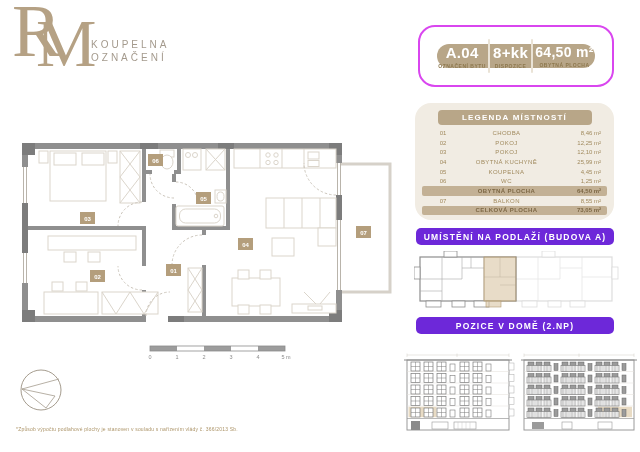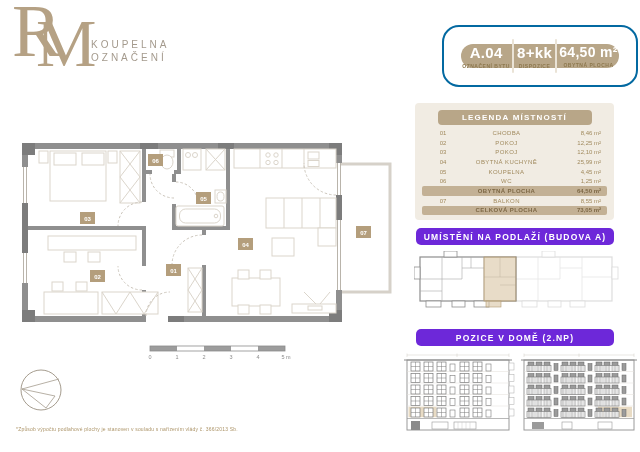--- a/index.html
+++ b/index.html
@@ -8,32 +8,32 @@
   .abs{position:absolute;}
 
   
   .mono{position:absolute;left:10px;top:0;width:84px;height:92px;color:#b5a184;
         font-family:"Liberation Serif",serif;}
   .mono .r{position:absolute;left:2px;top:-6px;font-size:74px;line-height:1;}
   .mono .m{position:absolute;left:26px;top:9px;font-size:68px;line-height:1;}
   .brandline{position:absolute;left:91px;font-size:10px;letter-spacing:3px;color:#a49a8d;}
 
   
-  .card{position:absolute;left:442px;top:25px;width:196px;height:62px;border:2px solid #0369a1;
+  .card{position:absolute;left:418px;top:25px;width:196px;height:62px;border:2px solid #d946ef;
         border-radius:17px;background:#fff;padding:17px;box-sizing:border-box;}
   .card-in{background:#b8a688;border-radius:13px;height:100%;display:flex;align-items:center;
         justify-content:space-around;}
   .scol{display:flex;flex-direction:column;align-items:center;justify-content:center;}
   .sval{font-size:15px;font-weight:bold;color:#fff;letter-spacing:.3px;}
   .slab{font-size:5px;font-weight:bold;color:#8d784e;letter-spacing:.5px;margin-top:2px;}
   .sdiv{width:2px;height:34px;background:#eae3d6;border-radius:1px;}
 
   
   .panel{position:absolute;left:415px;top:103px;width:199px;height:117px;background:#f1ece3;
-         border-radius:4px;}
+         border-radius:16px;}
   .ltitle{margin:7px auto 0;width:154px;height:15px;background:#b8a688;border-radius:4px;
           display:flex;align-items:center;justify-content:center;color:#fff;font-weight:bold;
           font-size:8px;letter-spacing:1.2px;}
   .lrows{margin-top:3px;}
   .lrow{height:9.7px;display:flex;align-items:center;margin:0 7px;padding:0 6px;
         font-size:6px;color:#a18a5e;}
   .lrow.hl{background:#c3b195;color:#7d6845;font-weight:bold;border-radius:2px;}
   .lid{width:30px;text-align:center;}
   .lname{flex:1;text-align:center;letter-spacing:.4px;}
   .larea{width:46px;text-align:right;}
@@ -147,21 +147,21 @@
       <rect x="102" y="6" width="96" height="44" fill="#fff" stroke="#8e8e8e" stroke-width="1.2"></rect>
       <rect x="108" y="50" width="15" height="6" fill="#fff" stroke="#8e8e8e" stroke-width="0.8"></rect>
       <rect x="134" y="50" width="13" height="6" fill="#fff" stroke="#8e8e8e" stroke-width="0.8"></rect>
       <rect x="156" y="50" width="15" height="6" fill="#fff" stroke="#8e8e8e" stroke-width="0.8"></rect>
       <rect x="128" y="0" width="13" height="6" fill="#fff" stroke="#8e8e8e" stroke-width="0.8"></rect>
       <rect x="198" y="16" width="6" height="12" fill="#fff" stroke="#8e8e8e" stroke-width="0.8"></rect>
       <path d="M124,6 V50 M146,6 V28 M168,6 V50 M102,28 H146 M168,26 H198 M146,17 H168" fill="none" stroke="#9a9a9a" stroke-width="0.6"></path>
     </g>
   </svg>
 
-  <div class="pill" style="top:329px;">POZICE V DOMĚ (2.NP)</div>
+  <div class="pill" style="top:317px;">POZICE V DOMĚ (2.NP)</div>
 
   <svg class="abs" style="left:402px;top:352px;" width="237" height="82" viewBox="0 0 237 82">
     <defs>
       <g id="fw">
         <rect width="9" height="9" fill="#fff" stroke="#7a7a7a" stroke-width="0.7"></rect>
         <path d="M4.5,0 V9 M0,4.5 H9" stroke="#7a7a7a" stroke-width="0.5"></path>
       </g>
       <g id="bu">
         <rect x="0" width="6" height="9" fill="#9b9b9b" stroke="#666" stroke-width="0.5"></rect>
         <rect x="8" width="6" height="9" fill="#9b9b9b" stroke="#666" stroke-width="0.5"></rect>

